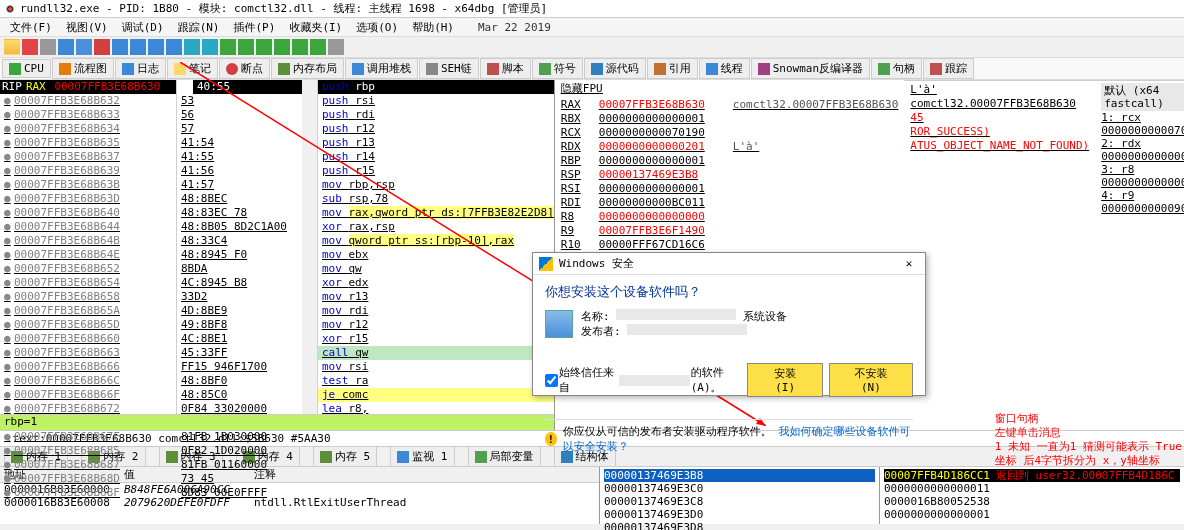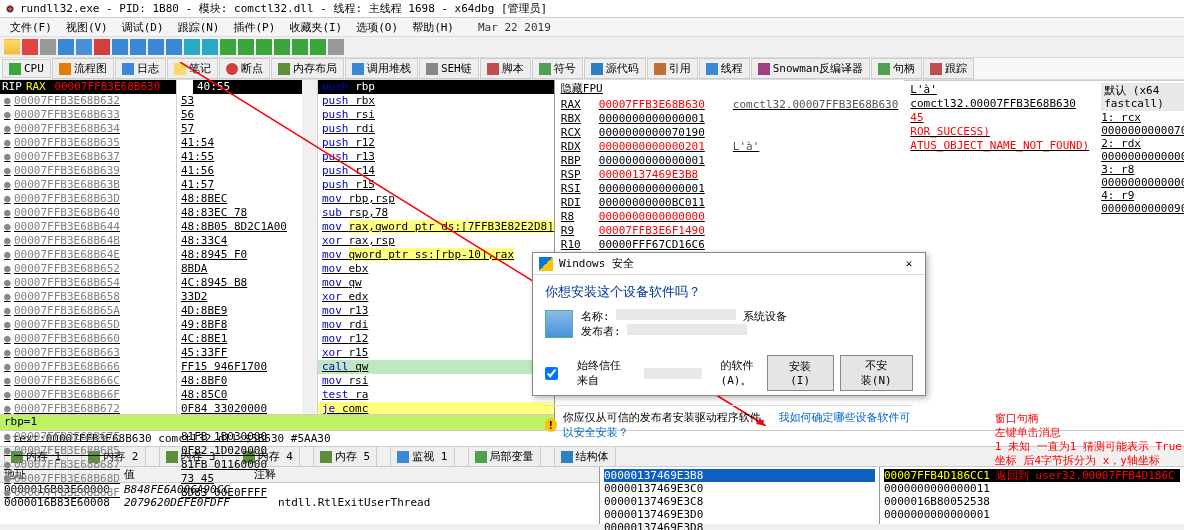--- a/index.html
+++ b/index.html
@@ -69,42 +69,42 @@
 .bottom-tabs { height: 20px; background: #f0f0f0; border-top: 1px solid #ccc; display: flex; align-items: center; gap: 13px; padding-left: 4px; }
 .bottom-area { height: 58px; display: flex; background: #fff; border-top: 1px solid #ccc; }
 .mem-left { width: 600px; border-right: 1px solid #999; }
 .mem-left .hdr { display: flex; background: #f0f0f0; border-bottom: 1px solid #ccc; font-family: Consolas, monospace; }
 .mem-left .hdr span:nth-child(1) { width: 120px; padding-left: 4px; }
 .mem-left .hdr span:nth-child(2) { width: 130px; padding-left: 4px; }
 .mem-left .hdr span:nth-child(3) { flex: 1; padding-left: 4px; }
 .mem-left .row { display: flex; font-family: Consolas, monospace; line-height: 13px; }
 .mem-left .row span:nth-child(1) { width: 120px; padding-left: 4px; }
 .mem-left .row span:nth-child(2) { width: 130px; padding-left: 4px; font-style: italic; }
-.mem-left .row span:nth-child(3) { flex: 1; padding-left: 4px; margin-left: 24px; }
+.mem-left .row span:nth-child(3) { flex: 1; padding-left: 4px; }
 .stack-mid { width: 280px; border-right: 1px solid #999; font-family: Consolas, monospace; line-height: 13px; padding: 2px 4px; }
 .stack-mid .row { display: flex; gap: 6px; }
 .stack-mid .sel { background: #0d60c0; color: #fff; }
 .stack-right { flex: 1; font-family: Consolas, monospace; line-height: 13px; padding: 2px 4px; }
 .stack-right .row { display: flex; gap: 6px; white-space: nowrap; }
 .stack-right .sel { background: #000; color: #ff0; }
 .stack-right .ret { color: #f00; }
 .red-line { position: absolute; top: 62px; left: 180px; width: 586px; height: 364px; pointer-events: none; }
 .dialog { position: absolute; top: 252px; left: 532px; width: 394px; height: 144px; background: #fff; border: 1px solid #888; box-shadow: 2px 2px 6px rgba(0,0,0,0.3); z-index: 100; }
 .dialog .titlebar { height: 22px; background: #fff; border-bottom: 1px solid #ddd; display: flex; align-items: center; padding: 0 6px; gap: 6px; }
 .dialog .titlebar .shield { width: 14px; height: 14px; background: linear-gradient(135deg, #0078d7 50%, #ffc107 50%); }
 .dialog .titlebar .close { margin-left: auto; width: 20px; text-align: center; cursor: pointer; }
 .dialog .body { padding: 8px 12px; }
 .dialog .q { color: #003399; font-size: 13px; margin-bottom: 8px; }
 .dialog .dev-row { display: flex; gap: 8px; align-items: center; margin-bottom: 6px; }
 .dialog .dev-icon { width: 28px; height: 28px; background: linear-gradient(#88bce8, #4a90d9); border: 1px solid #5a9; }
 .dialog .dev-txt { font-size: 11px; line-height: 14px; }
 .dialog .blur { background: #e8e8e8; color: #e8e8e8; display: inline-block; width: 120px; height: 11px; }
-.dialog .check-row { display: flex; align-items: center; gap: 19px; margin: 13px 0; }
+.dialog .check-row { display: flex; align-items: center; gap: 1px; margin: 20px 0; }
 .dialog .btns { display: flex; gap: 6px; justify-content: flex-end; }
-.dialog .btn { border: 1px solid #888; background: #e5e5e5; padding: 2px 20px; cursor: pointer; }
+.dialog .btn { border: 1px solid #888; background: #fde047; padding: 2px 20px; cursor: pointer; }
 .dialog .warn { border-top: 1px solid #ddd; margin-top: 4px; padding-top: 4px; display: flex; gap: 6px; align-items: center; font-size: 10px; }
 .dialog .warn .wicon { width: 14px; height: 14px; background: #ffc107; border-radius: 50%; display: flex; align-items: center; justify-content: center; font-weight: bold; }
 .dialog .warn a { color: #0066cc; text-decoration: none; }
 </style>
 </head>
 <body>
 
 <div class="title-bar">
   <span class="icon"></span>
   <span>rundll32.exe - PID: 1B80 - 模块: comctl32.dll - 线程: 主线程 1698 - x64dbg [管理员]</span>
@@ -359,21 +359,20 @@
         <div>0F84 33020000</div>
         <div>4C:8D05 8149FAFF</div>
         <div>81FB 1B030000</div>
         <div>0F82 1D020000</div>
         <div>81FB 01160000</div>
         <div>73 45</div>
         <div>8D83 00E0FFFF</div>
       </div>
     <div class="asm-col" id="asm-col">
         <div style="background:#000;color:#fff;"><span class="mnem">push</span> <span style="">rbp</span></div>
-        <div style=""><span class="mnem">push</span> <span style="">rbx</span></div>
         <div style=""><span class="mnem">push</span> <span style="">rsi</span></div>
         <div style=""><span class="mnem">push</span> <span style="">rdi</span></div>
         <div style=""><span class="mnem">push</span> <span style="">r12</span></div>
         <div style=""><span class="mnem">push</span> <span style="">r13</span></div>
         <div style=""><span class="mnem">push</span> <span style="">r14</span></div>
         <div style=""><span class="mnem">push</span> <span style="">r15</span></div>
         <div style=""><span class="mnem">mov</span> <span style="">rbp,rsp</span></div>
         <div style=""><span class="mnem">sub</span> <span style="">rsp,78</span></div>
         <div style=""><span class="mnem">mov</span> <span style="background:#ffff80;">rax,qword ptr ds:[7FFB3E82E2D8]</span></div>
         <div style=""><span class="mnem">xor</span> <span style="">rax,rsp</span></div>

